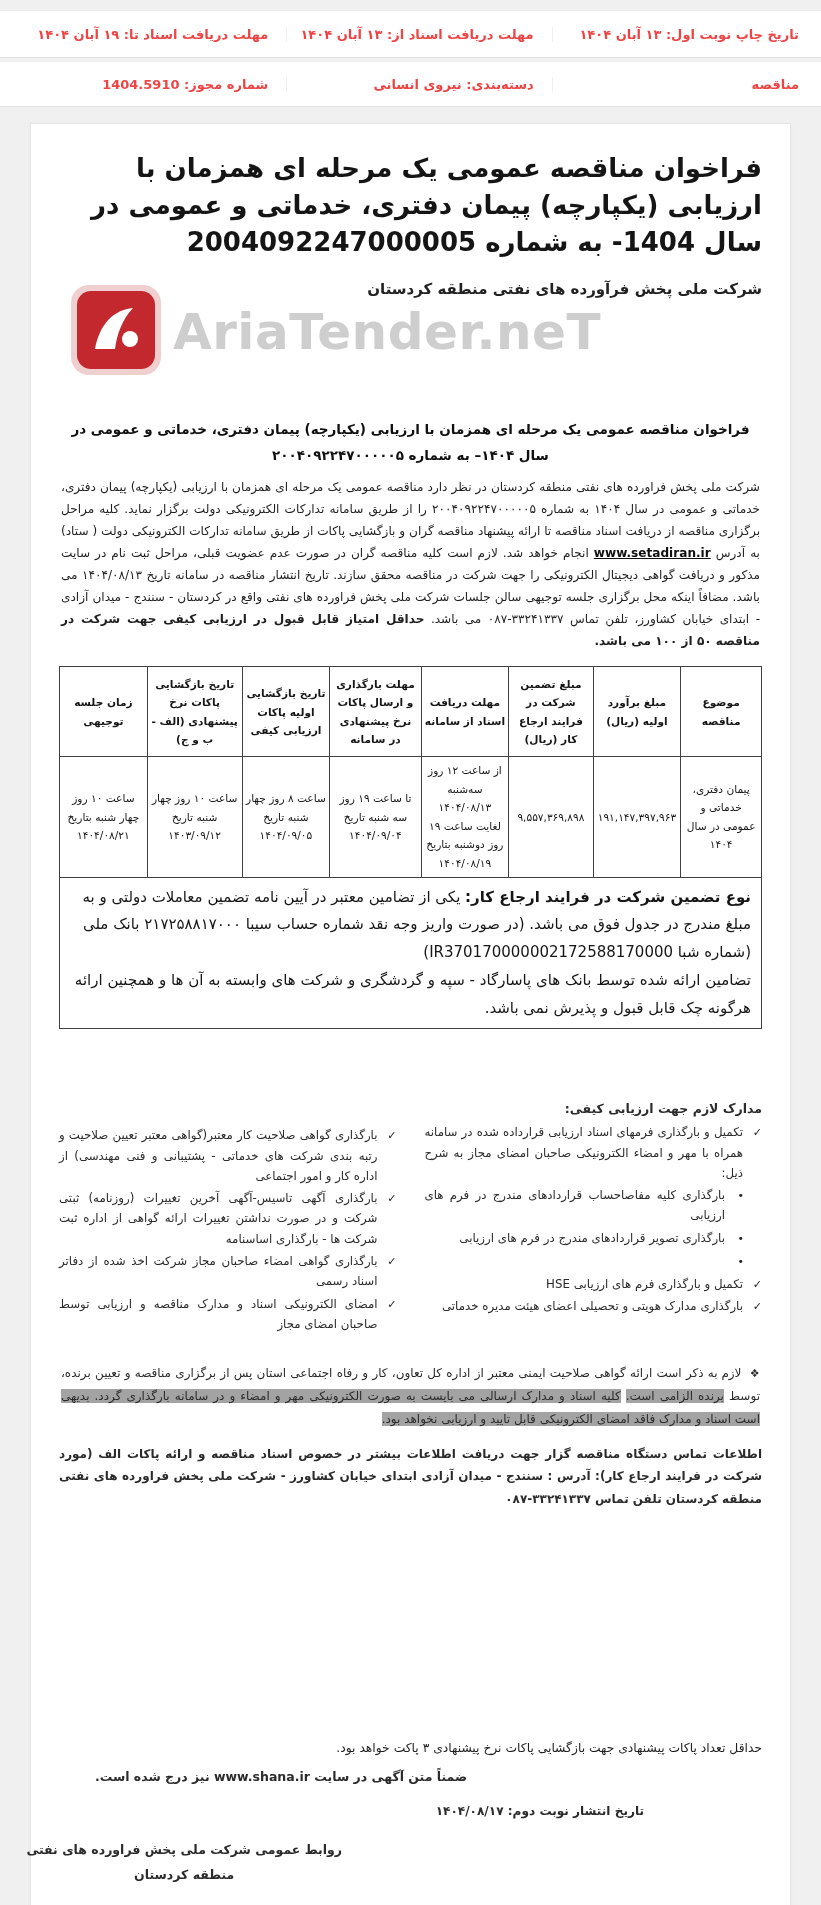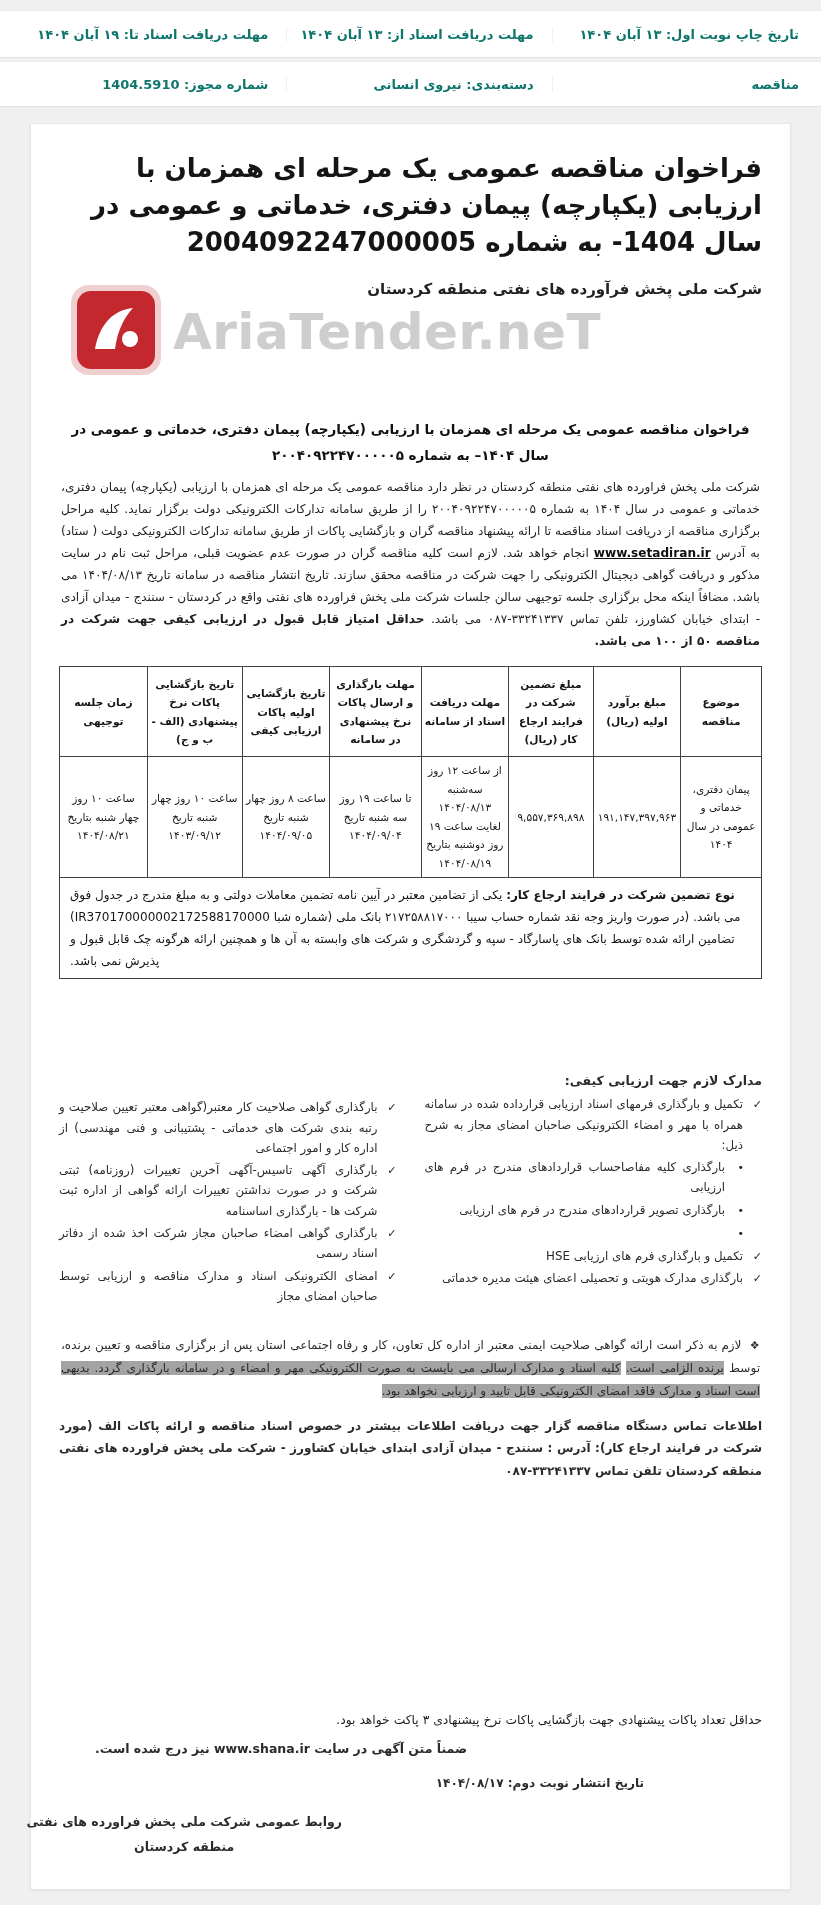--- a/index.html
+++ b/index.html
@@ -13,21 +13,21 @@
     overflow:hidden;
     position:relative;
   }
   
   .meta-bar { padding-top:10px; }
   .meta-row {
     background:#fff; height:48px; display:flex; align-items:center;
     padding:0 22px; border-bottom:1px solid #e2e2e2; border-top:1px solid #ececec;
   }
   .meta-row.second { margin-top:3px; height:46px; }
-  .meta-cell { flex:1; font-size:13px; color:#0f766e; font-weight:700; }
+  .meta-cell { flex:1; font-size:13px; color:#ef4444; font-weight:700; }
   .meta-cell + .meta-cell { border-right:1px solid #efefef; padding-right:18px; }
   
   .card {
     margin:16px 30px 0; background:#fff; border:1px solid #e6e6e6;
     box-shadow:0 1px 3px rgba(0,0,0,.06);
     padding:26px 28px 30px;
   }
   .main-title { font-size:26px; font-weight:700; line-height:1.42; color:#151515; text-align:right; }
   .company { margin-top:19px; font-size:15px; font-weight:700; color:#222; }
   
@@ -38,24 +38,24 @@
   .intro { margin:8px 2px 0; font-size:12.1px; line-height:1.82; text-align:justify; color:#1f1f1f; }
   .intro .link { font-weight:700; text-decoration:underline; color:#101010; }
   .intro .bold-tail { font-weight:700; }
   table.tender { width:100%; margin-top:14px; border-collapse:collapse; table-layout:fixed; }
   .tender th, .tender td {
     border:1px solid #414141; padding:4px 3px; font-size:10.6px;
     text-align:center; vertical-align:middle; line-height:1.75; color:#161616; word-wrap:break-word;
   }
   .tender th { font-weight:700; height:90px; }
   .tender .body-row td { height:82px; }
-  .tender td.note-cell { text-align:left; font-size:12px; padding:6px 10px; line-height:1.85; height:auto; }
+  .tender td.note-cell { text-align:right; font-size:15px; padding:6px 10px; line-height:1.85; height:auto; }
   .note-lead { font-weight:700; }
   
-  .quality { margin-top:94px; display:flex; gap:28px; align-items:flex-start; }
+  .quality { margin-top:72px; display:flex; gap:28px; align-items:flex-start; }
   .q-col { flex:1; }
   .q-col.left { margin-top:24px; }
   .q-title { font-size:12.5px; font-weight:700; margin-bottom:6px; }
   .q-item { display:flex; gap:6px; font-size:11.8px; line-height:1.72; text-align:justify; margin-bottom:2px; }
   .q-item .ic { flex:0 0 13px; font-size:11px; padding-top:2px; color:#222; }
   .q-item.bullet { padding-right:18px; }
   
   .safety { margin:26px 2px 0; font-size:12px; line-height:1.9; text-align:justify; }
   .hl { background:#a3a3a3; }
   .ic-diamond { font-size:11px; margin-left:4px; }

